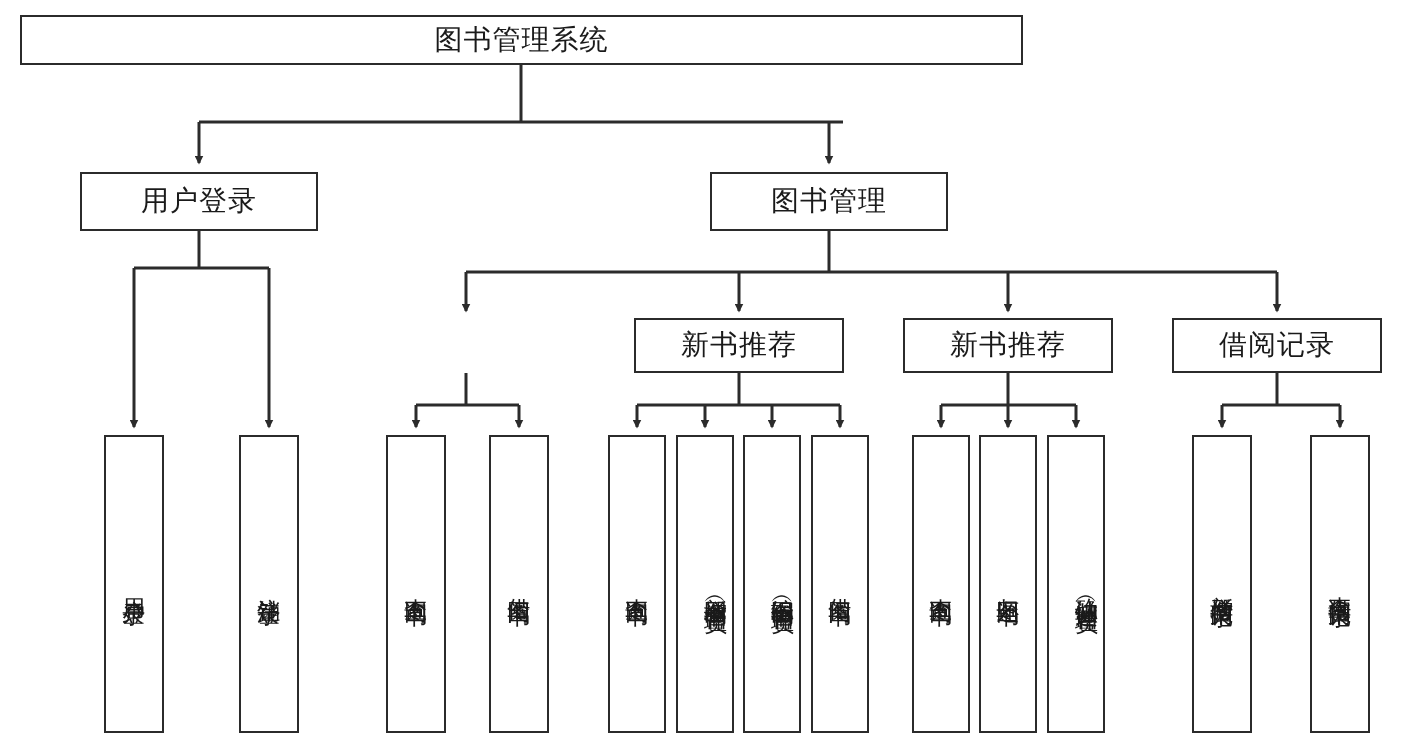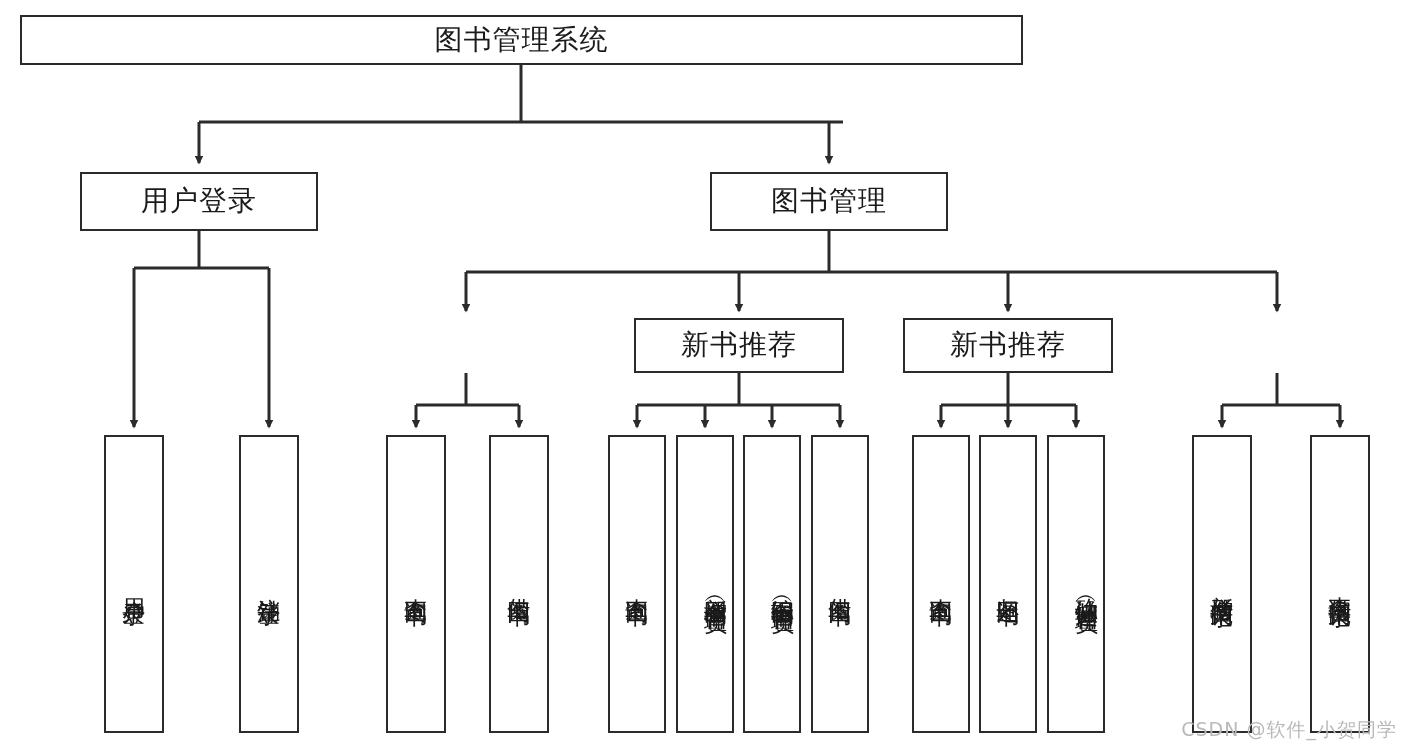--- a/index.html
+++ b/index.html
@@ -75,33 +75,33 @@
     </g>
   </svg>
 
   <div class="node hbox" style="left:20px;top:15px;width:1003px;height:50px;">图书管理系统</div>
 
   <div class="node hbox" style="left:80px;top:172px;width:238px;height:59px;">用户登录</div>
   <div class="node hbox" style="left:710px;top:172px;width:238px;height:59px;">图书管理</div>
 
   <div class="node hbox" style="left:634px;top:318px;width:210px;height:55px;">新书推荐</div>
   <div class="node hbox" style="left:903px;top:318px;width:210px;height:55px;">新书推荐</div>
+  <div class="node hbox" style="left:1172px;top:318px;width:210px;height:55px;">借阅记录</div>
 
   <div class="node vbox midalign" style="left:104px;top:435px;width:60px;height:298px;">用户登录</div>
   <div class="node vbox midalign" style="left:239px;top:435px;width:60px;height:298px;">注销登录</div>
 
   <div class="node vbox midalign" style="left:386px;top:435px;width:60px;height:298px;">查询图书</div>
   <div class="node vbox midalign" style="left:489px;top:435px;width:60px;height:298px;">借阅图书</div>
 
   <div class="node vbox midalign" style="left:608px;top:435px;width:58px;height:298px;">查询图书</div>
   <div class="node vbox topalign" style="left:676px;top:435px;width:58px;height:298px;">新增图书（管理员）</div>
   <div class="node vbox topalign" style="left:743px;top:435px;width:58px;height:298px;">编辑图书（管理员）</div>
   <div class="node vbox midalign" style="left:811px;top:435px;width:58px;height:298px;">借阅图书</div>
 
   <div class="node vbox midalign" style="left:912px;top:435px;width:58px;height:298px;">查询图书</div>
   <div class="node vbox midalign" style="left:979px;top:435px;width:58px;height:298px;">归还图书</div>
   <div class="node vbox topalign" style="left:1047px;top:435px;width:58px;height:298px;">确认归还（管理员）</div>
 
   <div class="node vbox midalign" style="left:1192px;top:435px;width:60px;height:298px;">新增借阅记录</div>
   <div class="node vbox midalign" style="left:1310px;top:435px;width:60px;height:298px;">查询借阅记录</div>
 
-  <div id="watermark">CSDN @软件_小贺同学</div>
 </div>
 
 </body></html>

